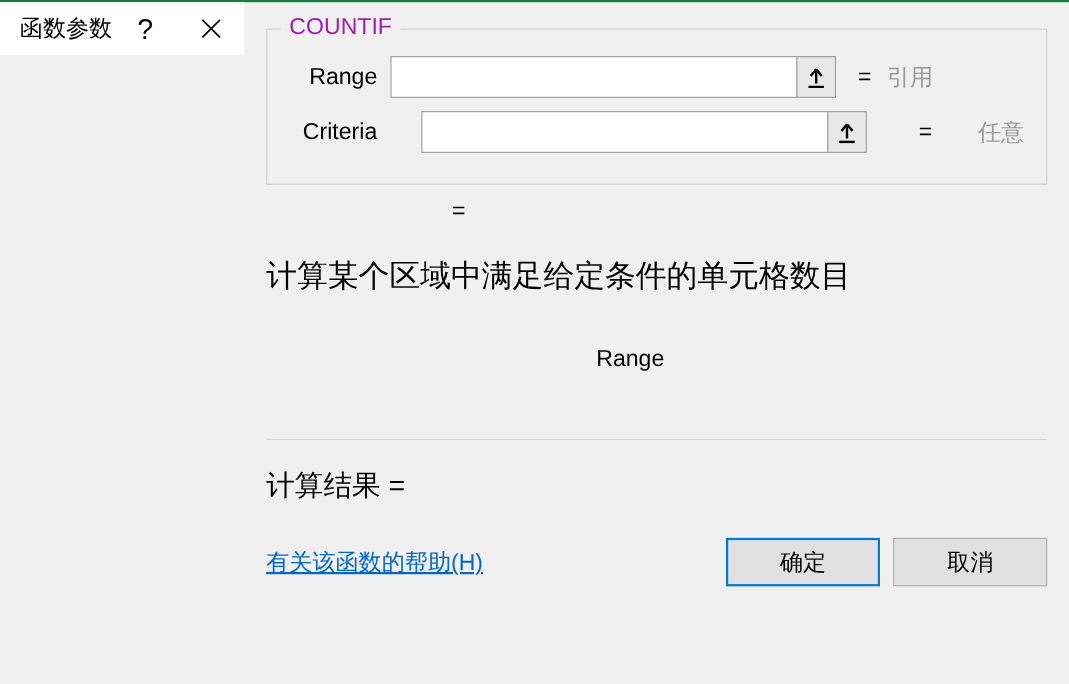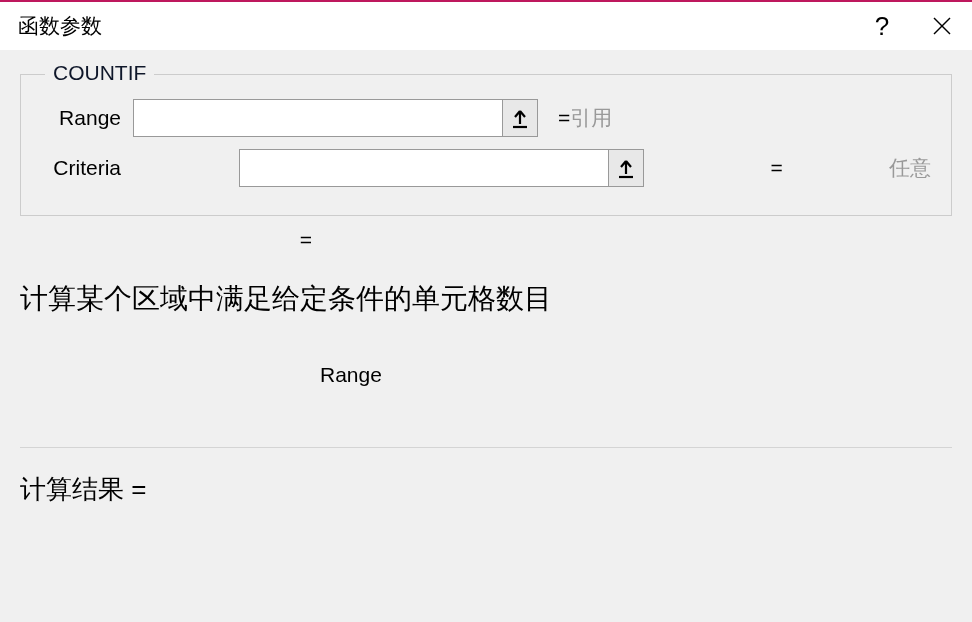--- a/index.html
+++ b/index.html
@@ -11,23 +11,22 @@
       font-family: "Microsoft YaHei", "Segoe UI", sans-serif;
       background: #f0f0f0;
       width: 972px;
       height: 622px;
       overflow: hidden;
     }
     .dialog {
       width: 100%;
       height: 100%;
       background: #f0f0f0;
-      border-top: 2px solid #be185d;
-      display: flex;
-      flex-direction: column;
+      border-top: 2px solid #15803d;
+      display: flex;
     }
     .title-bar {
       display: flex;
       align-items: center;
       height: 48px;
       padding: 0 0 0 18px;
       background: #ffffff;
     }
     .title-text {
       font-size: 21px;
@@ -70,22 +69,21 @@
       position: relative;
       margin-bottom: 12px;
     }
     .legend {
       position: absolute;
       top: -14px;
       left: 12px;
       background: #f0f0f0;
       padding: 0 8px;
       font-size: 21px;
-      color: #0f172a;
-      margin-left: 12px;
+      color: #a21caf;
     }
     .param-row {
       display: flex;
       align-items: center;
       margin-bottom: 12px;
     }
     .param-label {
       width: 92px;
       text-align: right;
       padding-right: 12px;
@@ -120,20 +118,21 @@
     .range-picker svg {
       width: 20px;
       height: 22px;
     }
     .param-equals {
       margin-left: 20px;
       font-size: 21px;
       color: #000;
     }
     .param-result {
+      margin-left: 14px;
       font-size: 21px;
       color: #999;
     }
     .formula-result-row {
       text-align: center;
       font-size: 21px;
       color: #000;
       margin-bottom: 28px;
       padding-right: 360px;
     }
@@ -251,14 +250,21 @@
     <div class="description">计算某个区域中满足给定条件的单元格数目</div>
 
     <div class="param-desc-row">
       <span class="param-desc-label">Range</span>
     </div>
 
     <hr class="separator">
 
     <div class="calc-result">计算结果 =</div>
 
+    <div class="footer">
+      <a class="help-link">有关该函数的帮助(H)</a>
+      <div class="footer-buttons">
+        <button class="btn btn-primary">确定</button>
+        <button class="btn">取消</button>
+      </div>
+    </div>
   </div>
 </div>
 
 </body></html>

